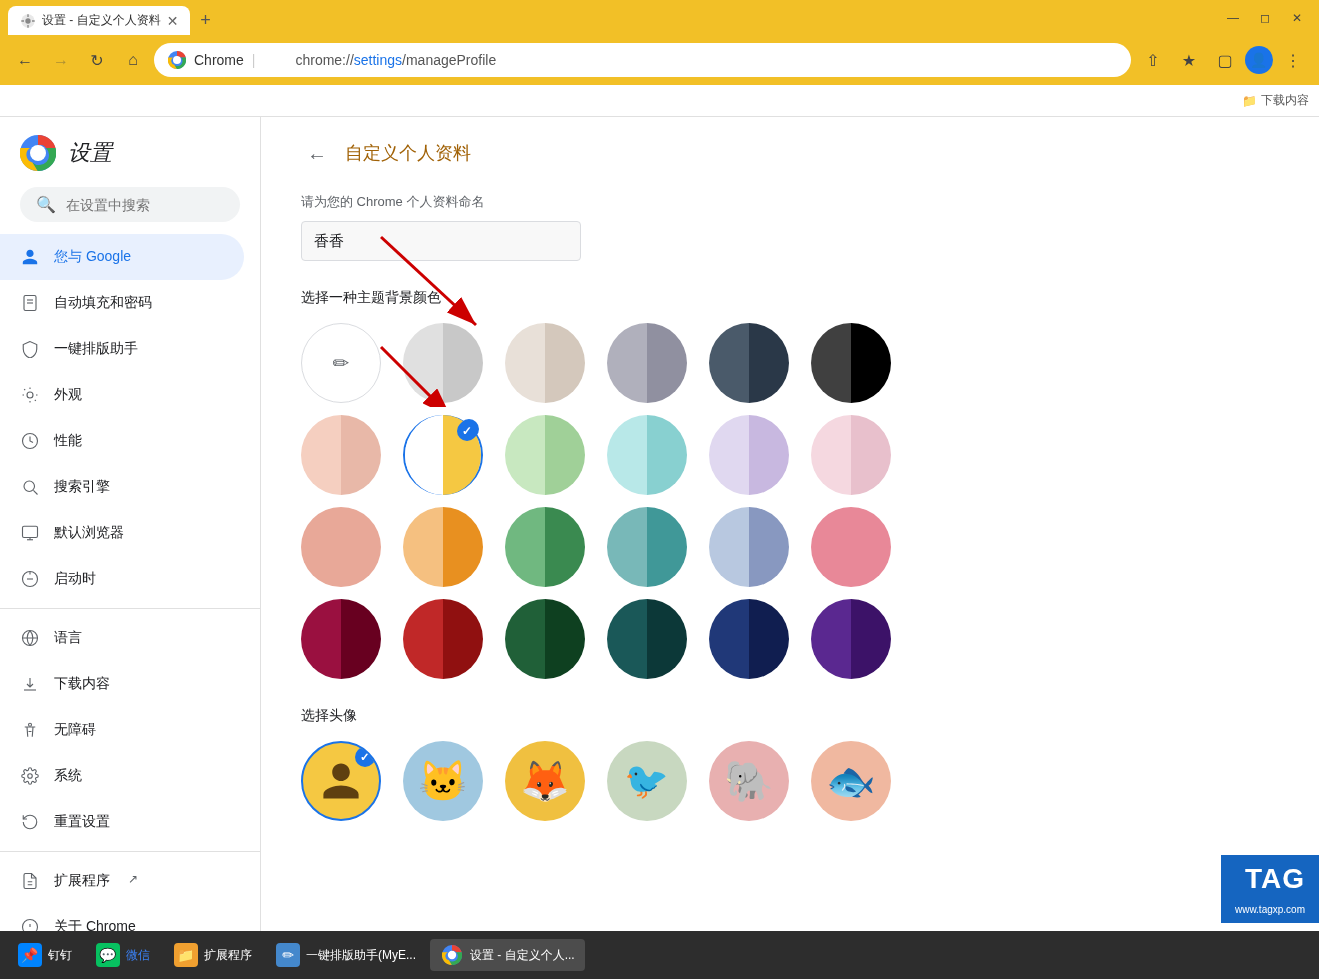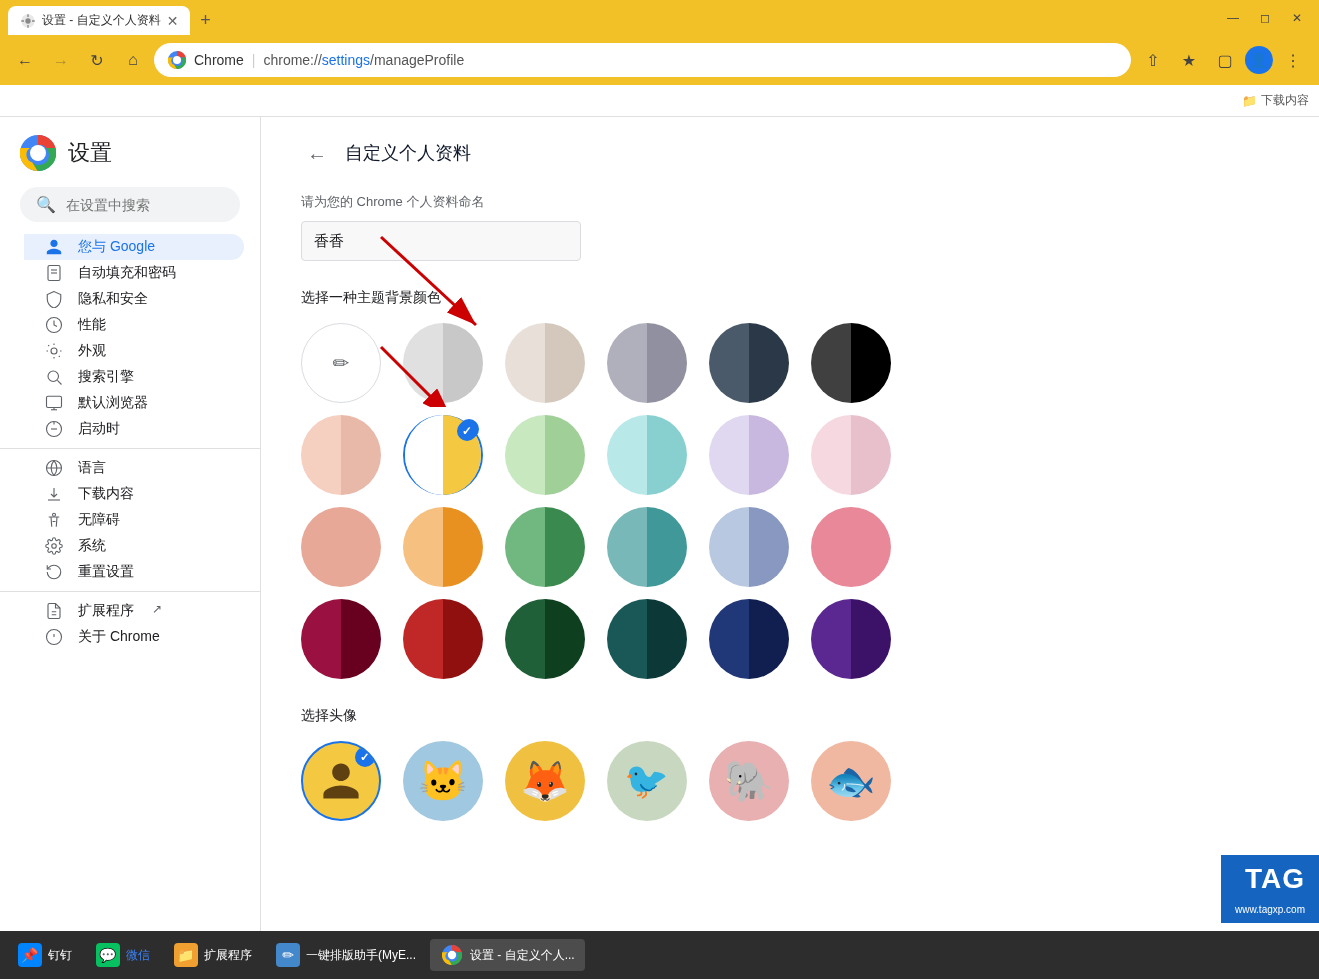--- a/index.html
+++ b/index.html
@@ -147,32 +147,32 @@
     .settings-header {
       display: flex;
       align-items: center;
       gap: 12px;
       padding: 8px 20px 16px;
     }
     .settings-title {
       font-size: 22px;
       color: #202124;
       font-weight: 400;
+      font-style: italic;
     }
     .sidebar-item {
       display: flex;
       align-items: flex-start;
       gap: 14px;
-      padding: 4px 20px;
+      padding: 14px 20px;
       cursor: pointer;
       border-radius: 0 24px 24px 0;
       margin-right: 16px;
       font-size: 14px;
       color: #202124;
-      margin-left: 24px;
     }
     .sidebar-item.active {
       background: #e8f0fe;
       color: #1a73e8;
     }
     .sidebar-item.active .item-icon { color: #1a73e8; }
     .item-icon {
       font-size: 18px;
       color: #5f6368;
       width: 20px;
@@ -232,21 +232,21 @@
       color: #5f6368;
       width: 32px;
       height: 32px;
       display: flex;
       align-items: center;
       justify-content: center;
       border-radius: 50%;
     }
     .content-title {
       font-size: 18px;
-      color: #0f172a;
+      color: #a16207;
       font-weight: 400;
     }
     .section-label {
       font-size: 13px;
       color: #5f6368;
       margin-bottom: 10px;
     }
     .name-input-wrap {
       margin-bottom: 28px;
     }
@@ -466,21 +466,21 @@
 
     <svg width="18" height="18" viewBox="0 0 18 18">
       <circle cx="9" cy="9" r="9" fill="#4285f4"></circle>
       <circle cx="9" cy="9" r="4" fill="white"></circle>
       <path d="M9 0 A9 9 0 0 1 17.8 6.5 L13 6.5 A4 4 0 0 0 9 5 Z" fill="#ea4335"></path>
       <path d="M17.8 6.5 A9 9 0 0 1 8.8 18 L6.2 13.7 A4 4 0 0 0 13 6.5 Z" fill="#34a853"></path>
       <path d="M8.8 18 A9 9 0 0 1 0.2 6.5 L5 6.5 A4 4 0 0 0 6.2 13.7 Z" fill="#fbbc05"></path>
     </svg>
     <span style="color:#333; font-size:14px;">Chrome</span>
     <span style="color:#ccc;">|</span>
-    <span style="font-size:14px; color:#555;">
+    <span style="font-size:14px; color:#555;margin-left:32px;">
       chrome://<span style="color:#1a73e8; font-weight:500;">settings</span>/manageProfile
     </span>
   </div>
   <div class="toolbar-right">
     <div class="toolbar-btn">⇧</div>
     <div class="toolbar-btn">★</div>
     <div class="toolbar-btn">▢</div>
     <div class="toolbar-btn" style="background:#1a73e8; border-radius:50%; width:28px; height:28px; color:white; font-size:14px;">👤</div>
     <div class="toolbar-btn">⋮</div>
   </div>
@@ -531,39 +531,39 @@
             </svg>
         </span>
         <span style="font-size:14px;">自动填充和密码</span>
       </div>
       <div class="sidebar-item">
         <span class="item-icon">
           <svg width="18" height="18" viewBox="0 0 24 24" fill="none" stroke="#5f6368" stroke-width="1.5">
               <path d="M12 2L3 6v6c0 5.5 3.8 10.7 9 12 5.2-1.3 9-6.5 9-12V6L12 2z"></path>
             </svg>
         </span>
-        <span style="font-size:14px;">隐私和安全</span>
+        <span style="font-size:14px;">一键排版助手</span>
+      </div>
+      <div class="sidebar-item">
+        <span class="item-icon">
+          <svg width="18" height="18" viewBox="0 0 24 24" fill="none" stroke="#5f6368" stroke-width="1.5">
+              <circle cx="12" cy="12" r="4"></circle>
+              <path d="M12 2v2M12 20v2M4.2 4.2l1.4 1.4M18.4 18.4l1.4 1.4M2 12h2M20 12h2"></path>
+            </svg>
+        </span>
+        <span style="font-size:14px;">外观</span>
       </div>
       <div class="sidebar-item">
         <span class="item-icon">
           <svg width="18" height="18" viewBox="0 0 24 24" fill="none" stroke="#5f6368" stroke-width="1.5">
               <circle cx="12" cy="12" r="10"></circle>
               <path d="M12 6v6l4 2"></path>
             </svg>
         </span>
         <span style="font-size:14px;">性能</span>
-      </div>
-      <div class="sidebar-item">
-        <span class="item-icon">
-          <svg width="18" height="18" viewBox="0 0 24 24" fill="none" stroke="#5f6368" stroke-width="1.5">
-              <circle cx="12" cy="12" r="4"></circle>
-              <path d="M12 2v2M12 20v2M4.2 4.2l1.4 1.4M18.4 18.4l1.4 1.4M2 12h2M20 12h2"></path>
-            </svg>
-        </span>
-        <span style="font-size:14px;">外观</span>
       </div>
       <div class="sidebar-item">
         <span class="item-icon">
           <svg width="18" height="18" viewBox="0 0 24 24" fill="none" stroke="#5f6368" stroke-width="1.5">
               <circle cx="11" cy="11" r="7"></circle>
               <line x1="16.5" y1="16.5" x2="22" y2="22"></line>
             </svg>
         </span>
         <span style="font-size:14px;">搜索引擎</span>
       </div>

